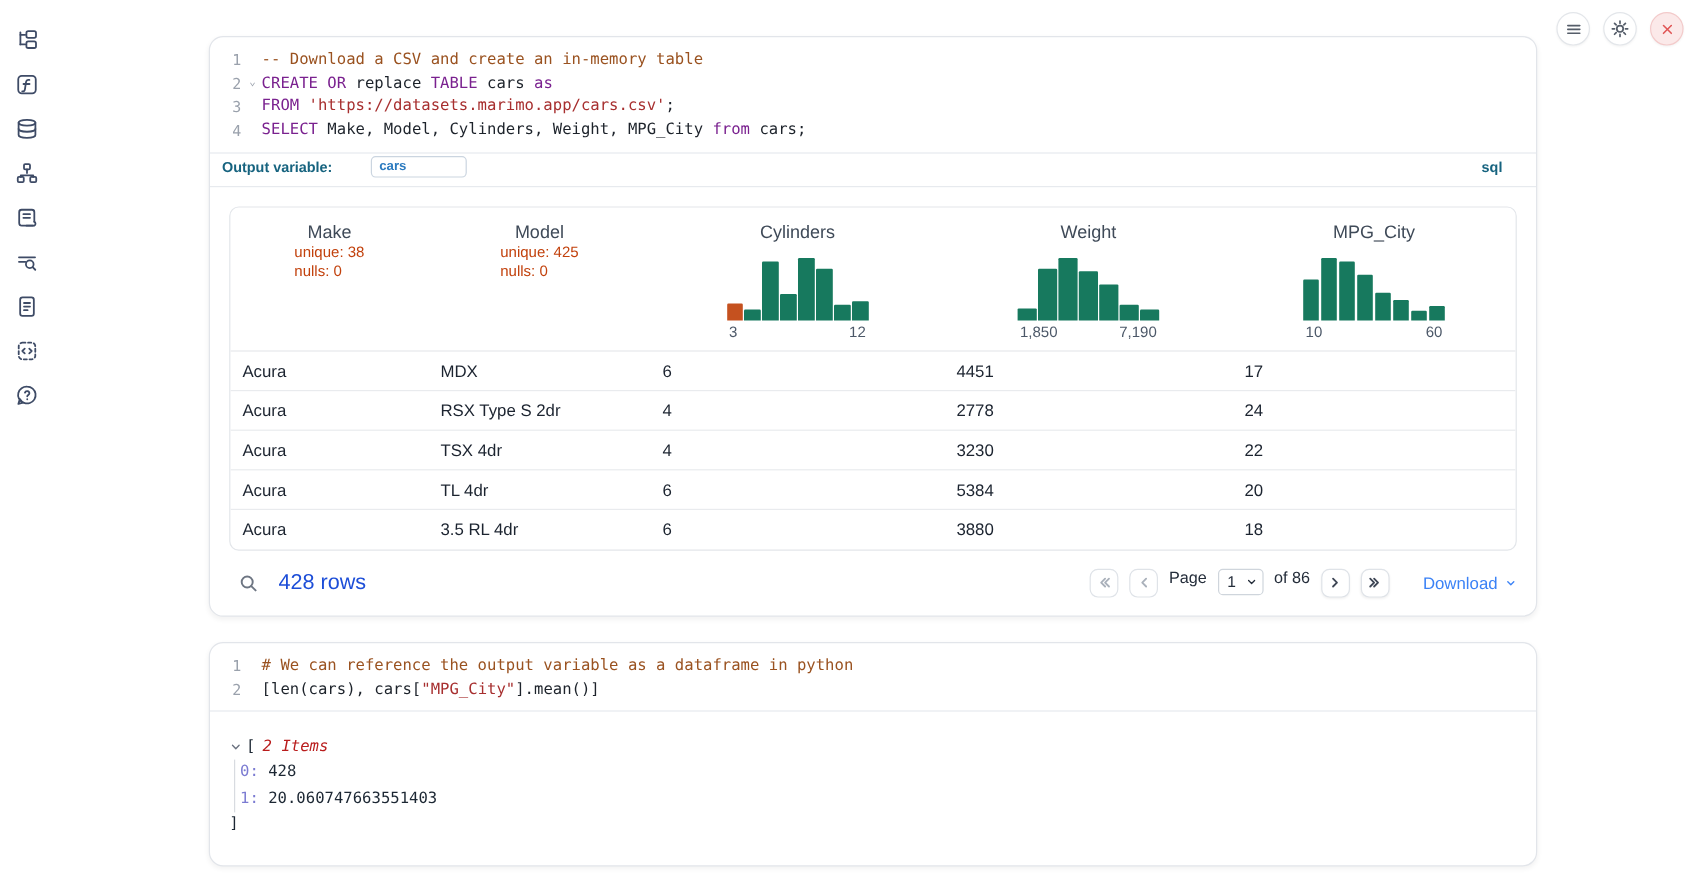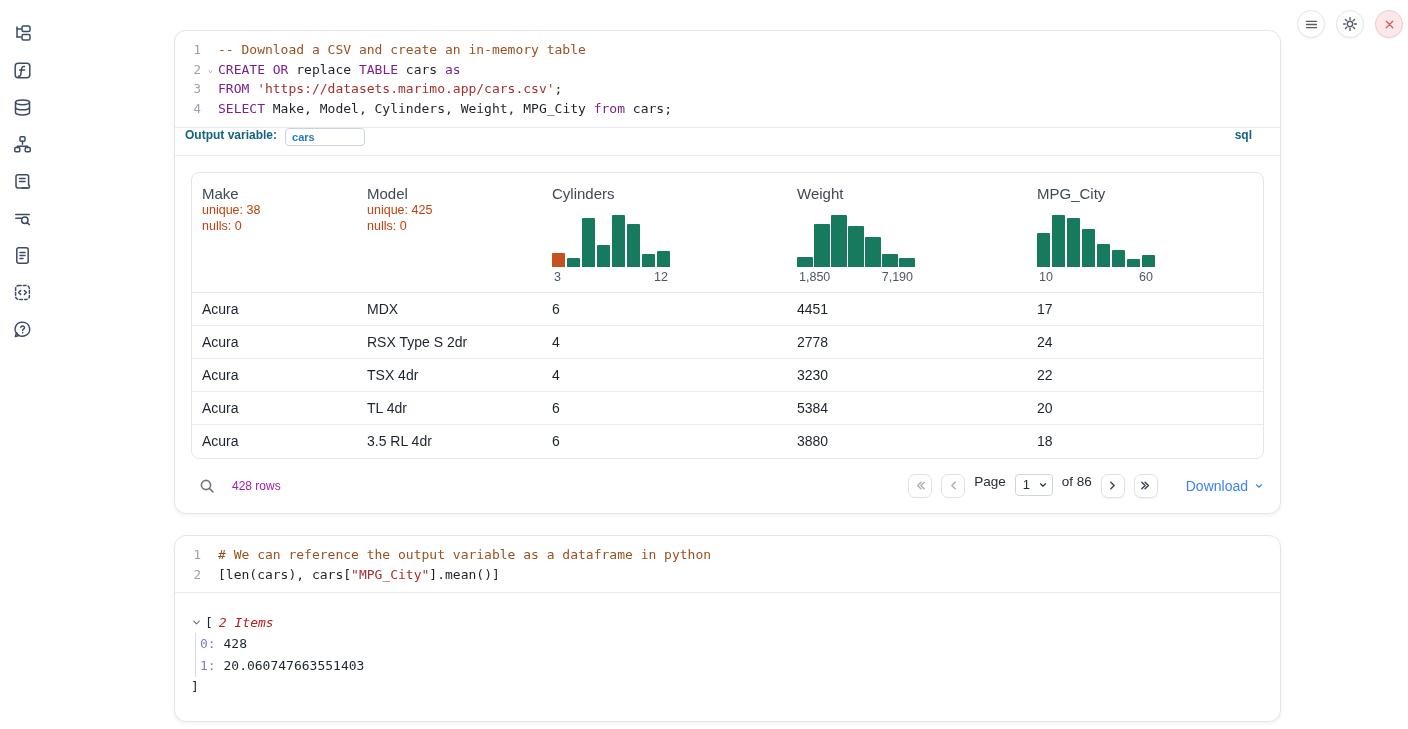--- a/index.html
+++ b/index.html
@@ -38,55 +38,55 @@
     font-size:12.5px; padding-right:4px; user-select:none; }
   .fold { width:11px; flex:0 0 11px; color:#9aa1ac; font-size:9px; line-height:19.7px;
     text-align:center; }
   .codetext { padding-left:2px; white-space:pre; color:var(--plain_code,#1d232b); }
   .tok-kw { color:var(--keyword,#7a218f); }
   .tok-str { color:var(--string,#a72f2f); }
   .tok-comment { color:var(--comment,#9a5220); }
   .tok-pl { color:var(--plain_code,#1d232b); }
 
   
-  .outvar-row { border-top:1px solid #e7eaee; display:flex; align-items:flex-start;
-    padding:0 28px 5px 10px; height:28px; }
+  .outvar-row { border-top:1px solid #e7eaee; display:flex; align-items:center;
+    padding:0 28px 5px 10px; height:28px;gap:24px; }
   .outvar-label { font-size:12px; font-weight:700; color:var(--badge_teal,#16637f); }
   .outvar-input { margin-left:8px; width:80px; height:18px; border:1px solid #cbd5e0;
     border-radius:4px; font-family:"Liberation Sans",sans-serif; font-size:11px;
     font-weight:700; color:var(--input_text_blue,#2b7abf); padding:0 6px; outline:none; }
   .outvar-spacer { flex:1; }
   .lang-badge { font-size:12px; font-weight:600; color:var(--badge_teal,#16637f); cursor:pointer; }
 
   
   .cell-output { border-top:1px solid #e7eaee; padding:16px 16px 13px 16px; }
 
   
   .dtable { border:1px solid #e3e6ea; border-radius:8px; overflow:hidden; }
   .thead { display:grid; grid-template-columns:165px 185px 245px 240px 1fr;
     border-bottom:1px solid #e6e8ec; }
-  .th { padding:12px 10px 8px 10px; display:flex; flex-direction:column; align-items:flex-start; }
+  .th { padding:12px 10px 8px 10px; display:flex; flex-direction:column; align-items:center; }
   .th-name { font-size:15px; color:#3f4a58; }
   .th-stats { margin-top:0; font-size:12.5px; color:#c2410c; line-height:16.5px; }
   .hist { margin-top:13px; width:118px; }
   .hist-bars { height:52px; display:flex; align-items:flex-end; gap:1.5px; }
   .hist-bar { flex:1; background:var(--hist_green,#17795e); border-radius:1px 1px 0 0; }
   .hist-bar.hl { background:var(--hist_orange,#c5511f); }
   .hist-axis { display:flex; justify-content:space-between; padding:3px 2px 0 2px;
     font-size:12.5px; color:#4c5868; }
   .tbody .tr { display:grid; grid-template-columns:165px 185px 245px 240px 1fr;
     border-bottom:1px solid #e9ebee; height:33px; align-items:center; }
   .tbody .tr:last-child { border-bottom:none; }
   .td { padding:0 10px; font-size:14px; color:#1c2430; }
 
   
   .tfooter { display:flex; align-items:center; margin-top:13px; height:28px; }
   .search-ic { display:flex; cursor:pointer; margin-left:8px; }
   .search-ic svg { stroke:#6e7683; fill:none; stroke-width:1.6; stroke-linecap:round; }
-  .rowcount { margin-left:17px; font-size:12px; color:#a21caf; }
+  .rowcount { margin-left:17px; font-size:18px; color:#1d4ed8; }
   .tf-spacer { flex:1; }
   .pager { display:flex; align-items:flex-start; gap:9px; }
   .pg-btn { width:24px; height:24px; border-radius:7px; border:1px solid #dfe3e8;
     background:#fff; box-shadow:0 1px 2px rgba(0,0,0,.06); cursor:pointer;
     display:flex; align-items:center; justify-content:center; color:#3f4756; }
   .pg-btn svg { stroke:currentColor; fill:none; stroke-width:1.9;
     stroke-linecap:round; stroke-linejoin:round; }
   .pg-btn.disabled { color:#aab1bb; box-shadow:none; }
   .pg-text { font-size:13.5px; color:#242d3a; }
   .pg-select { display:flex; align-items:center; justify-content:space-between;

